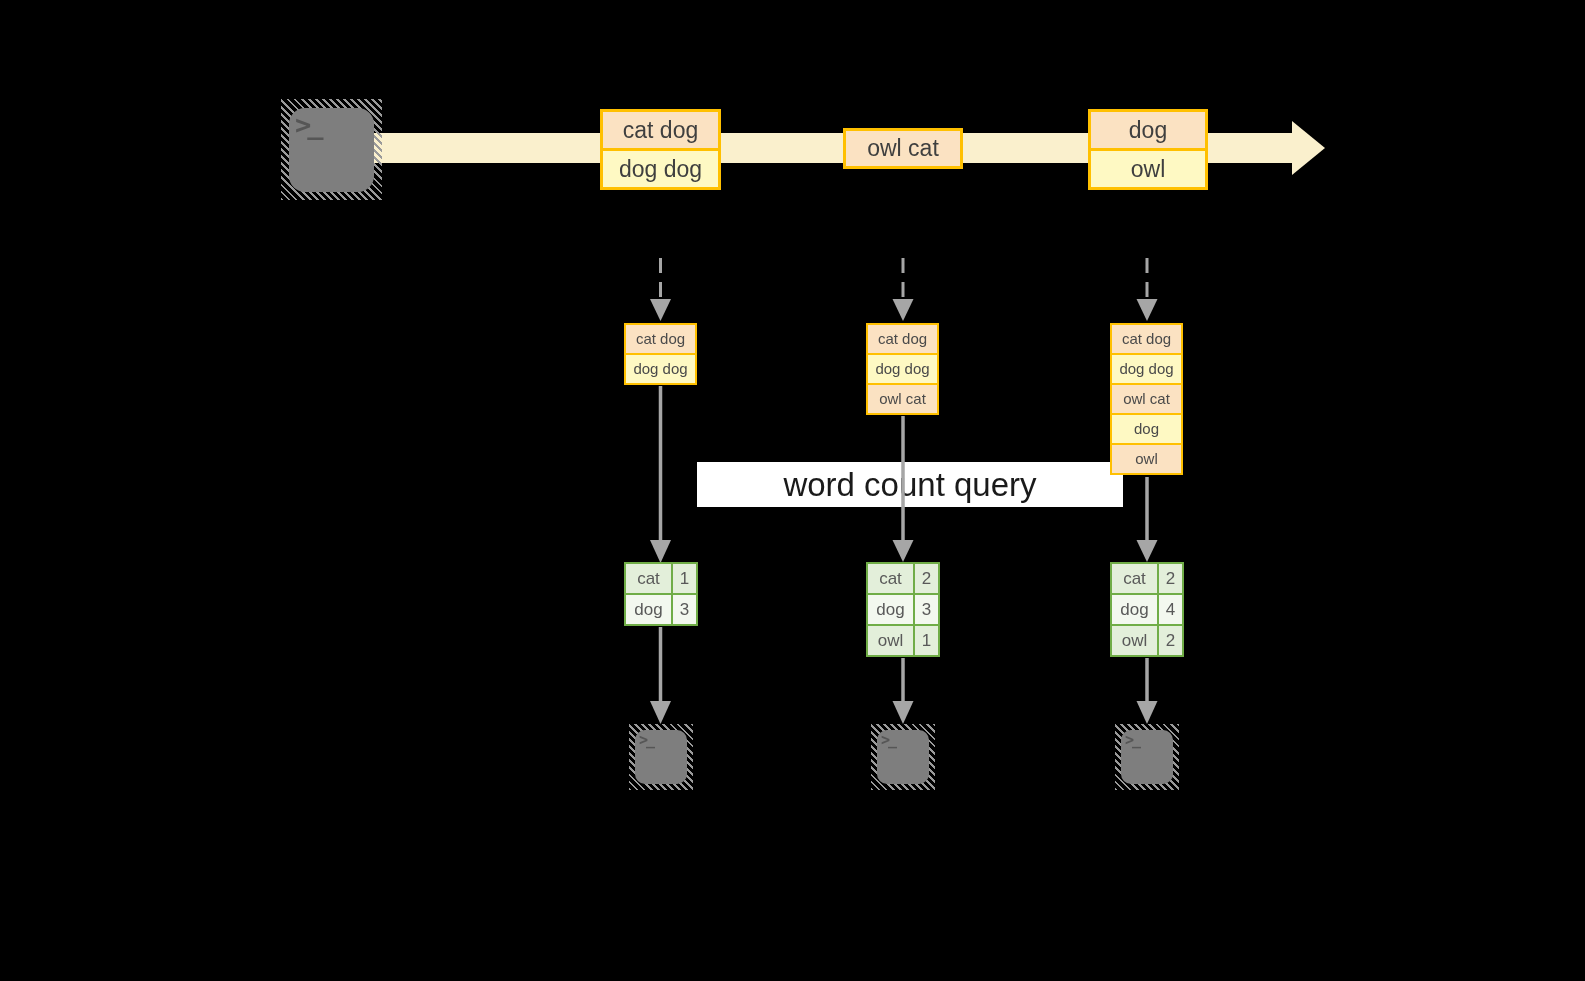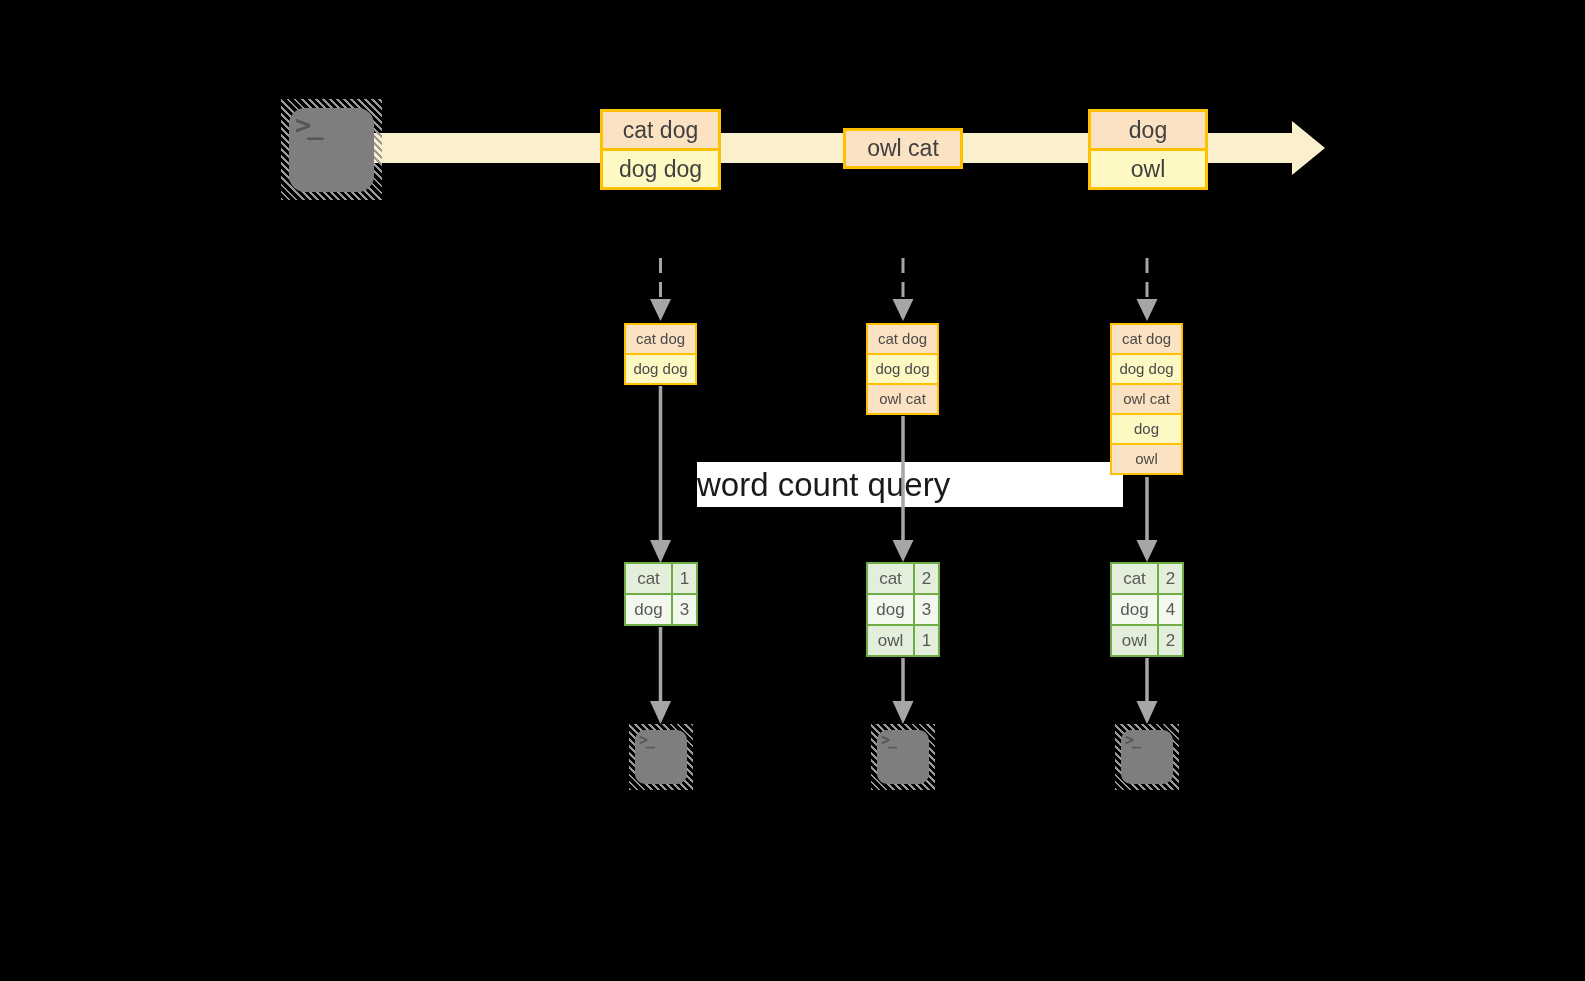--- a/index.html
+++ b/index.html
@@ -27,21 +27,21 @@
   .gtable .trow:first-child{border-top:none;}
   .gtable .word{flex:1;border-right:2px solid #70ad47;display:flex;align-items:center;
                 justify-content:center;font-size:17px;color:#595959;}
   .gtable .num{width:23px;display:flex;align-items:center;justify-content:center;
                font-size:17px;color:#595959;}
   .g-a{background:#e3efda;}
   .g-b{background:#f3f8ef;}
 
   
   .queryband{left:697px;top:462px;width:426px;height:45px;background:#ffffff;z-index:1;
-             display:flex;align-items:center;font-size:33px;color:#1a1a1a;}
+             display:flex;align-items:center;justify-content:center;font-size:33px;color:#1a1a1a;}
 
   
   .terminal{z-index:3;background:repeating-linear-gradient(45deg,#9a9a9a 0 2px,transparent 2px 5px);}
   .terminal .inner{position:absolute;background:#7e7e7e;}
   .glyph{position:absolute;color:#565656;font-family:"DejaVu Sans Mono",monospace;font-weight:bold;}
   .term-big{left:281px;top:99px;width:101px;height:101px;}
   .term-big .inner{left:8px;top:9px;right:8px;bottom:8px;border-radius:16px;}
   .term-big .glyph{left:14px;top:10px;font-size:27px;letter-spacing:-4px;}
   .term-small{width:64px;height:66px;top:724px;}
   .term-small .inner{left:6px;top:6px;right:6px;bottom:6px;border-radius:10px;}

